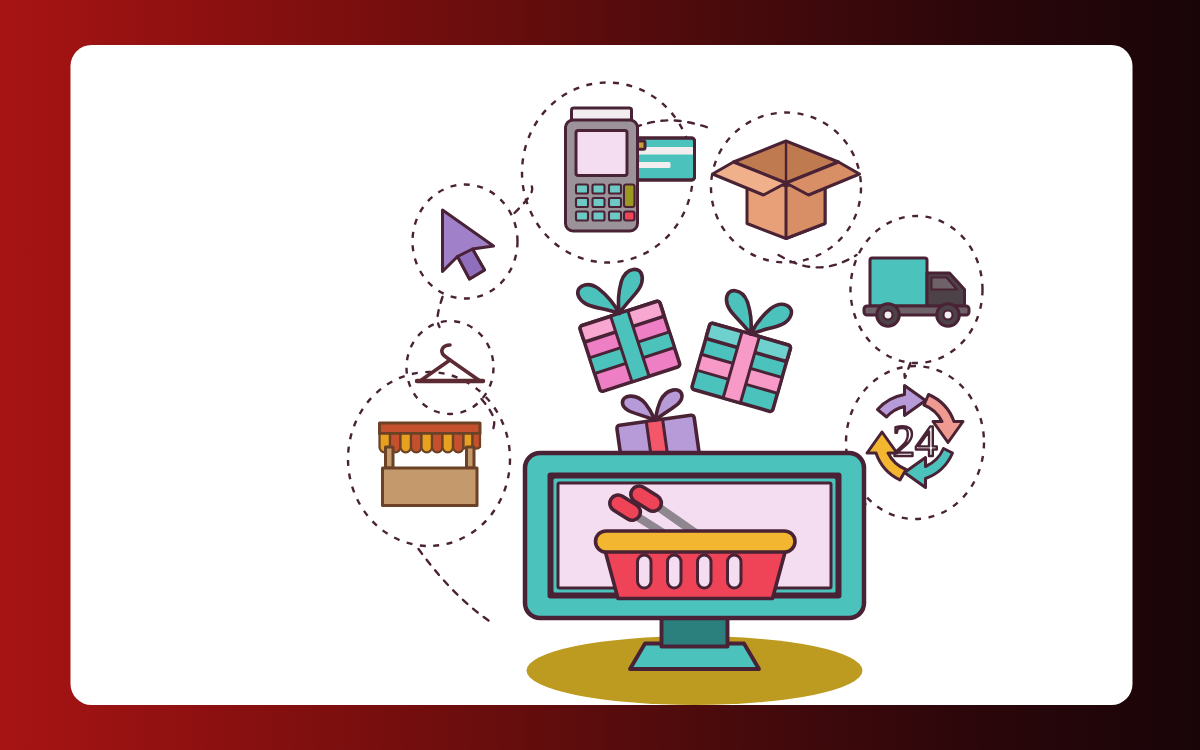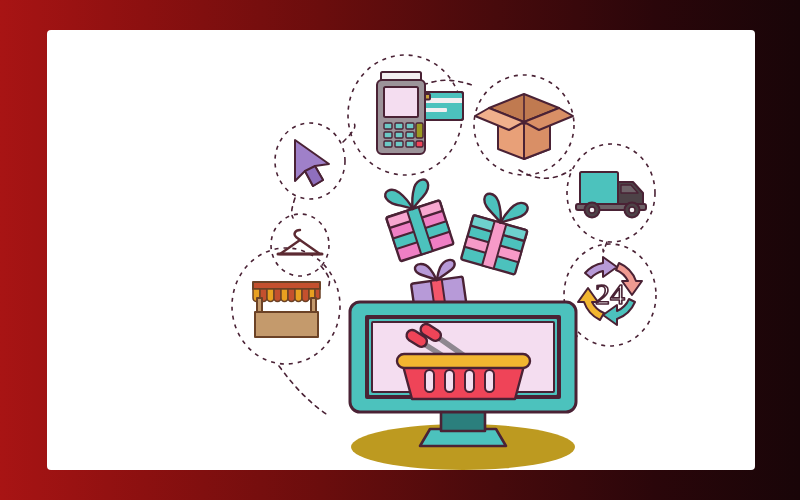--- a/index.html
+++ b/index.html
@@ -17,21 +17,21 @@
     height: 500px;
     background: linear-gradient(90deg, #a81414 0%, #8c1010 18%, #6b0d0d 40%, #470a0c 62%, #2a060a 82%, #190508 100%);
   }
   #card {
     position: absolute;
     left: 47px;
     top: 30px;
     width: 708px;
     height: 440px;
     background: #ffffff;
-    border-radius: 4px;
+    border-radius: 14px;
   }
   #art {
     position: absolute;
     left: 0;
     top: 0;
     width: 708px;
     height: 440px;
   }
   svg { display: block; }
 </style>

